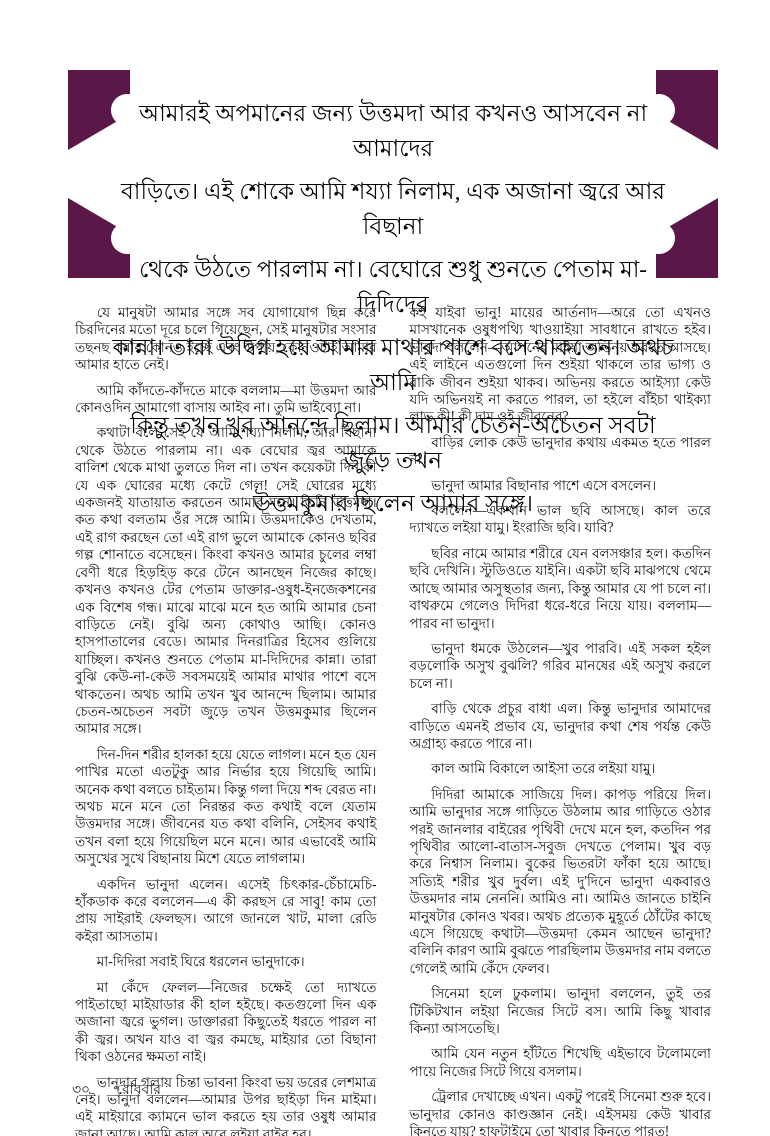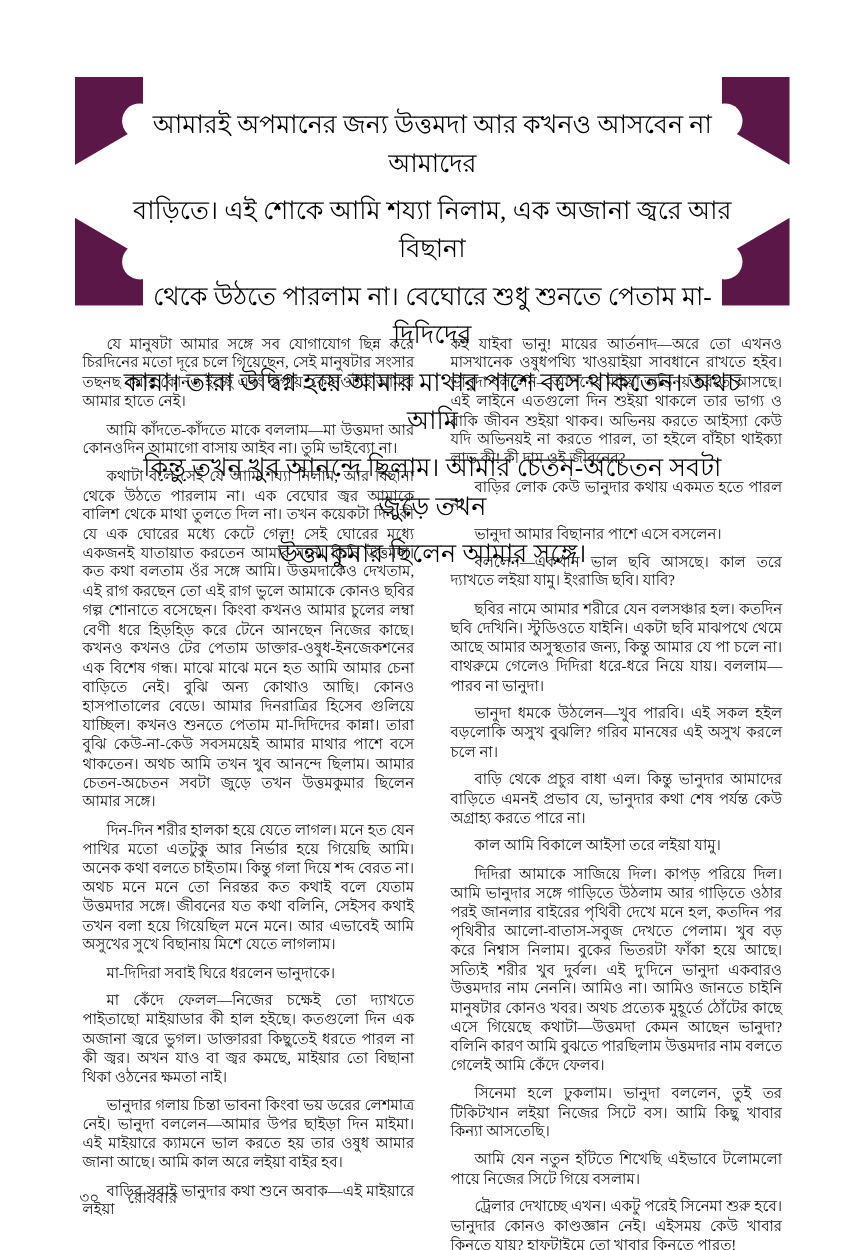--- a/index.html
+++ b/index.html
@@ -103,20 +103,21 @@
       <div>উত্তমকুমার ছিলেন আমার সঙ্গে।</div>
     </div>
   </div>
 
   <div class="body-columns">
     <div class="col">
       <p>যে মানুষটা আমার সঙ্গে সব যোগাযোগ ছিন্ন করে চিরদিনের মতো দূরে চলে গিয়েছেন, সেই মানুষটার সংসার তছনছ করার কোনও ইচ্ছে এবং উপায়, কোনওটাই আমার আমার হাতে নেই।</p>
       <p>আমি কাঁদতে-কাঁদতে মাকে বললাম—মা উত্তমদা আর কোনওদিন আমাগো বাসায় আইব না। তুমি ভাইব্যো না।</p>
       <p>কথাটা বলে সেই যে আমি শয্যা নিলাম, আর বিছানা থেকে উঠতে পারলাম না। এক বেঘোর জ্বর আমাকে বালিশ থেকে মাথা তুলতে দিল না। তখন কয়েকটা দিন কী যে এক ঘোরের মধ্যে কেটে গেল! সেই ঘোরের মধ্যে একজনই যাতায়াত করতেন আমার মনে। তিনি উত্তমদা। কত কথা বলতাম ওঁর সঙ্গে আমি। উত্তমদাকেও দেখতাম, এই রাগ করছেন তো এই রাগ ভুলে আমাকে কোনও ছবির গল্প শোনাতে বসেছেন। কিংবা কখনও আমার চুলের লম্বা বেণী ধরে হিড়হিড় করে টেনে আনছেন নিজের কাছে। কখনও কখনও টের পেতাম ডাক্তার-ওষুধ-ইনজেকশনের এক বিশেষ গন্ধ। মাঝে মাঝে মনে হত আমি আমার চেনা বাড়িতে নেই। বুঝি অন্য কোথাও আছি। কোনও হাসপাতালের বেডে। আমার দিনরাত্রির হিসেব গুলিয়ে যাচ্ছিল। কখনও শুনতে পেতাম মা-দিদিদের কান্না। তারা বুঝি কেউ-না-কেউ সবসময়েই আমার মাথার পাশে বসে থাকতেন। অথচ আমি তখন খুব আনন্দে ছিলাম। আমার চেতন-অচেতন সবটা জুড়ে তখন উত্তমকুমার ছিলেন আমার সঙ্গে।</p>
       <p>দিন-দিন শরীর হালকা হয়ে যেতে লাগল। মনে হত যেন পাখির মতো এতটুকু আর নির্ভার হয়ে গিয়েছি আমি। অনেক কথা বলতে চাইতাম। কিন্তু গলা দিয়ে শব্দ বেরত না। অথচ মনে মনে তো নিরন্তর কত কথাই বলে যেতাম উত্তমদার সঙ্গে। জীবনের যত কথা বলিনি, সেইসব কথাই তখন বলা হয়ে গিয়েছিল মনে মনে। আর এভাবেই আমি অসুখের সুখে বিছানায় মিশে যেতে লাগলাম।</p>
+      <p>একদিন ভানুদা এলেন। এসেই চিৎকার-চেঁচামেচি-হাঁকডাক করে বললেন—এ কী করছস রে সাবু! কাম তো প্রায় সাইরাই ফেলছস। আগে জানলে খাট, মালা রেডি কইরা আসতাম।</p>
       <p>মা-দিদিরা সবাই ঘিরে ধরলেন ভানুদাকে।</p>
       <p>মা কেঁদে ফেলল—নিজের চক্ষেই তো দ্যাখতে পাইতাছো মাইয়াডার কী হাল হইছে। কতগুলো দিন এক অজানা জ্বরে ভুগল। ডাক্তাররা কিছুতেই ধরতে পারল না কী জ্বর। অখন যাও বা জ্বর কমছে, মাইয়ার তো বিছানা থিকা ওঠনের ক্ষমতা নাই।</p>
       <p>ভানুদার গলায় চিন্তা ভাবনা কিংবা ভয় ডরের লেশমাত্র নেই। ভানুদা বললেন—আমার উপর ছাইড়া দিন মাইমা। এই মাইয়ারে ক্যামনে ভাল করতে হয় তার ওষুধ আমার জানা আছে। আমি কাল অরে লইয়া বাইর হব।</p>
       <p>বাড়ির সবাই ভানুদার কথা শুনে অবাক—এই মাইয়ারে লইয়া</p>
     </div>
     <div class="col">
       <p class="no-indent">কই যাইবা ভানু! মায়ের আর্তনাদ—অরে তো এখনও মাসখানেক ওষুধপথ্যি খাওয়াইয়া সাবধানে রাখতে হইব। ভানুদা বললেন—আপনের মাইয়া অভিনয় করতে আসছে। এই লাইনে এতগুলো দিন শুইয়া থাকলে তার ভাগ্য ও বাকি জীবন শুইয়া থাকব। অভিনয় করতে আইস্যা কেউ যদি অভিনয়ই না করতে পারল, তা হইলে বাঁইচা থাইক্যা লাভ কী! কী দাম ওই জীবনের?</p>
       <p>বাড়ির লোক কেউ ভানুদার কথায় একমত হতে পারল না।</p>
       <p>ভানুদা আমার বিছানার পাশে এসে বসলেন।</p>
       <p>বললেন—একখান ভাল ছবি আসছে। কাল তরে দ্যাখতে লইয়া যামু। ইংরাজি ছবি। যাবি?</p>

